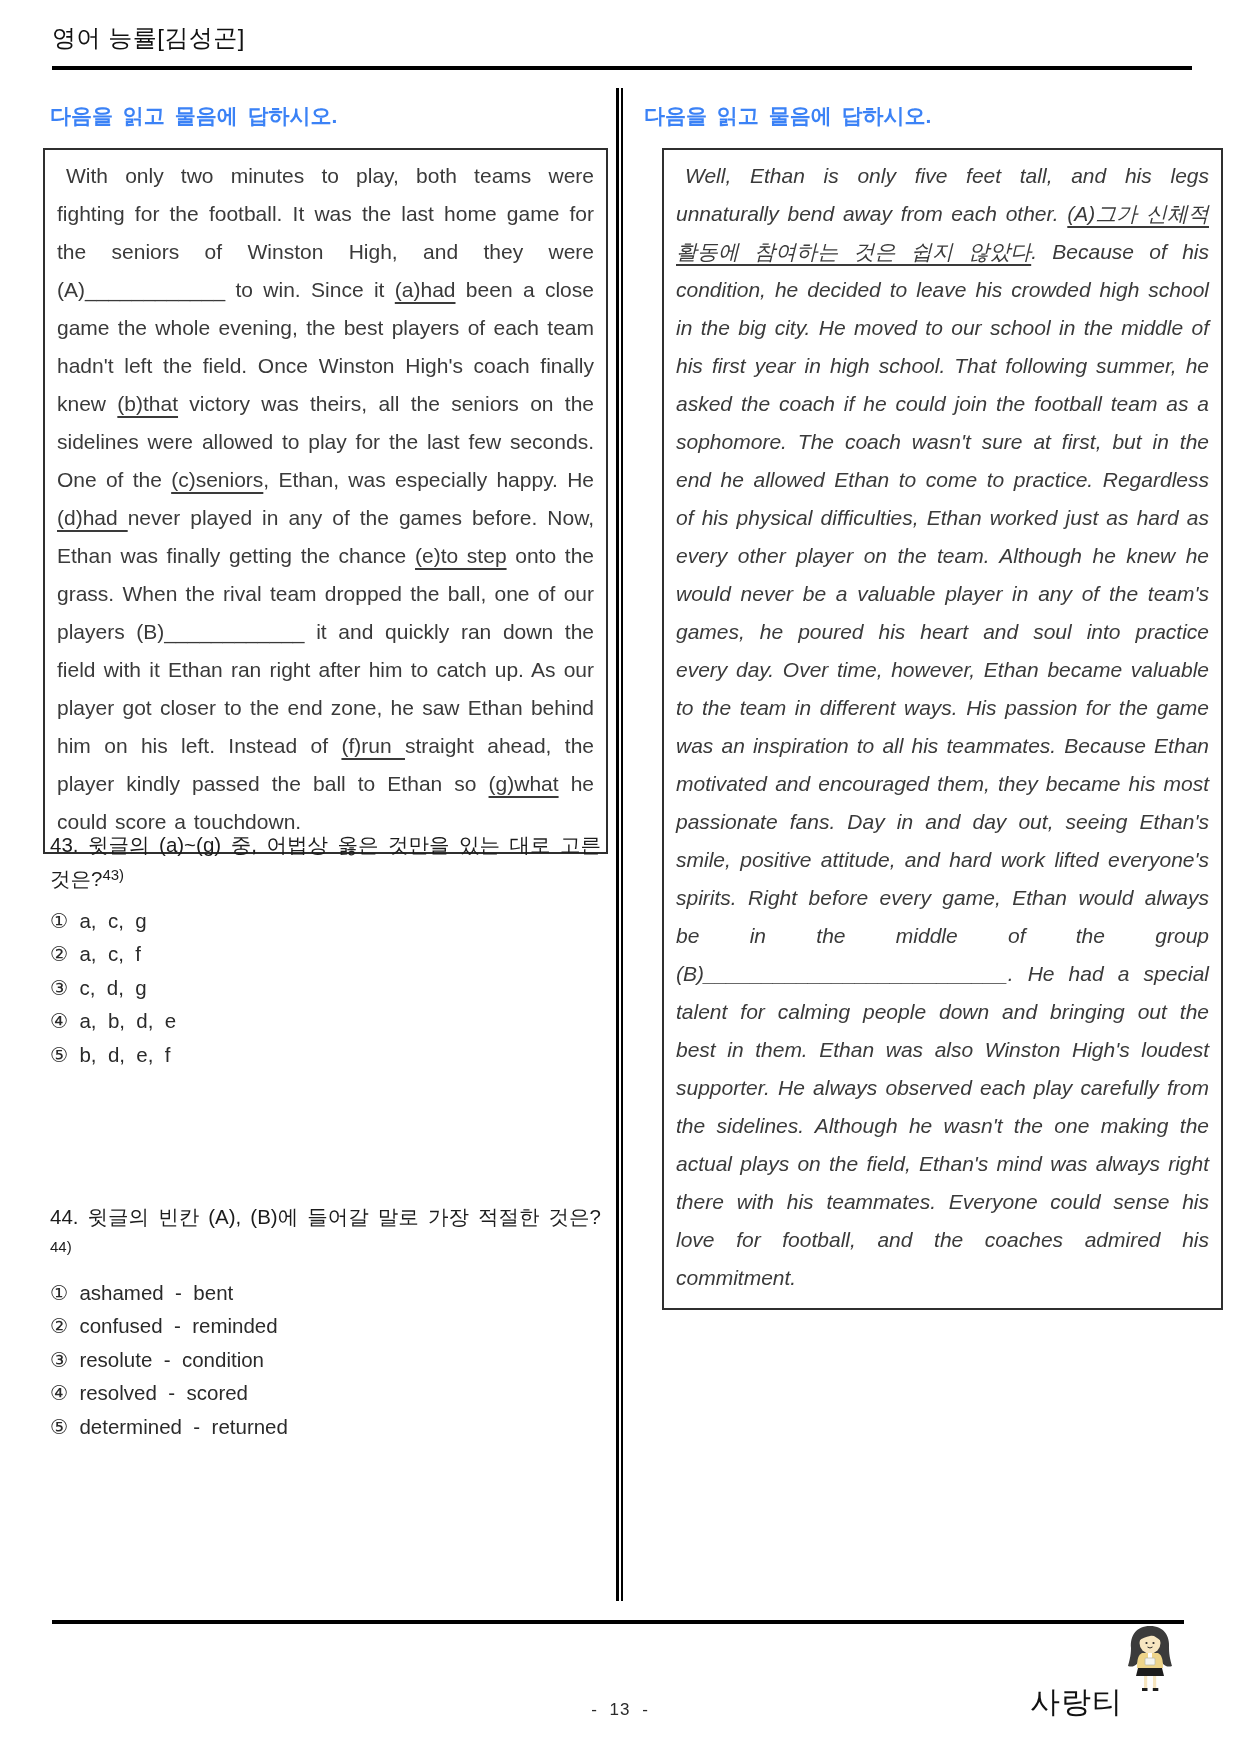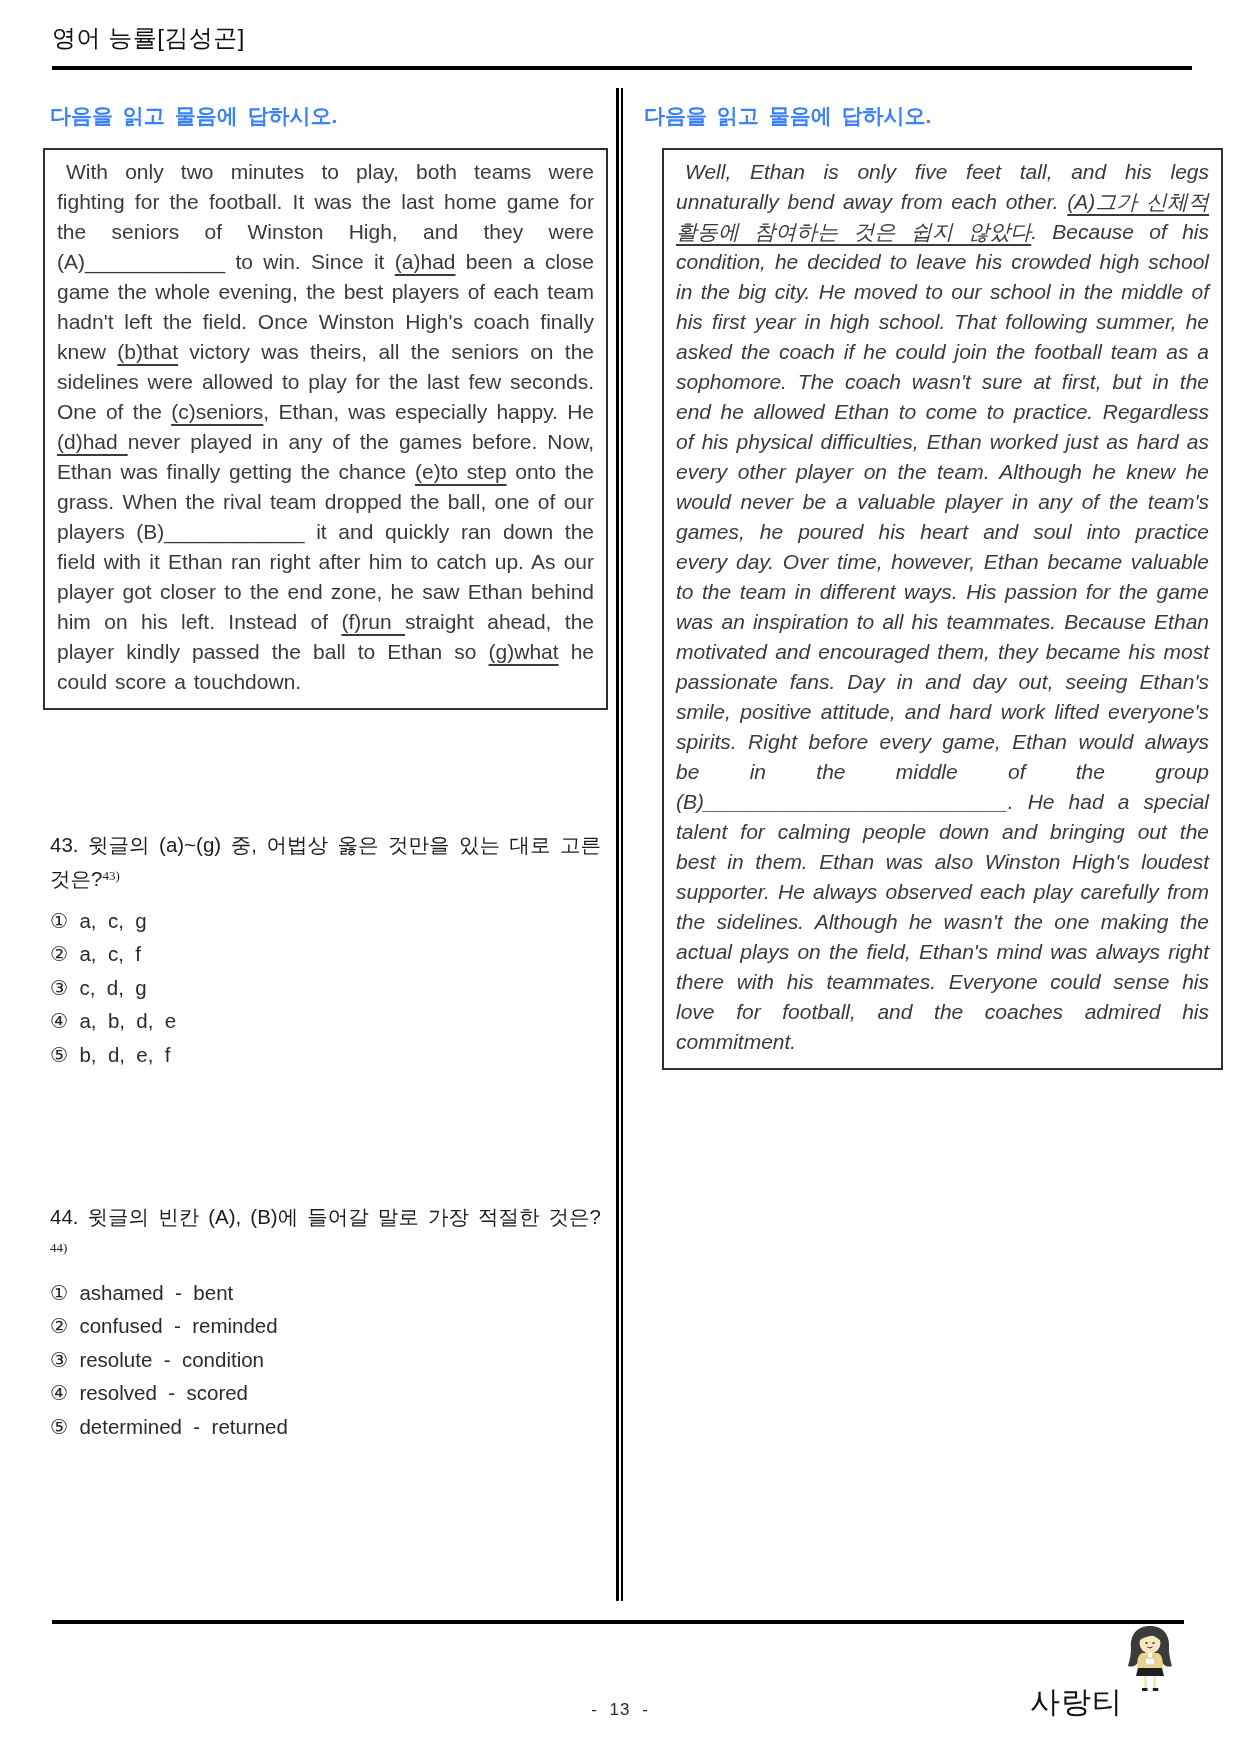--- a/index.html
+++ b/index.html
@@ -34,40 +34,40 @@
   .instruction.right-col { left: 644px; }
   .passage-box {
     position: absolute; top: 148px;
     border: 2px solid #2f2f2f;
     padding: 7px 12px 11px 12px;
     background: #ffffff;
   }
   .passage-box.left-col { left: 43px; width: 565px; }
   .passage-box.right-col { left: 662px; width: 561px; font-style: italic; }
   .passage {
-    font-size: 21px; line-height: 30px;
+    font-size: 21px; line-height: 38px;
     text-align: justify;
     word-spacing: 2px;
     color: #3a3a3a;
     text-indent: 9px;
   }
   .passage .u {
     text-decoration: underline;
     text-underline-offset: 5px;
     text-decoration-thickness: 1.5px;
   }
   .question-block { position: absolute; left: 50px; width: 551px; }
   #q43 { top: 828px; }
   #q44 { top: 1200px; }
   .q-text {
     font-size: 20.5px; line-height: 33.5px;
     color: #1c1c1c; text-align: justify; word-spacing: 2px;
   }
   .q-text sup {
-    font-size: 13px; vertical-align: 6px; line-height: 0; font-family: Liberation Serif, serif;
+    font-size: 15px; vertical-align: 6px; line-height: 0;
   }
   .options { margin-top: 9px; }
   .opt {
     font-size: 20.5px; line-height: 33.4px; color: #2a2a2a;
     display: flex; align-items: baseline;
   }
   .opt-num { margin-right: 11px; }
   .opt-label { white-space: pre-wrap; }
   .brand {
     position: absolute; left: 1030px; top: 1646px;

